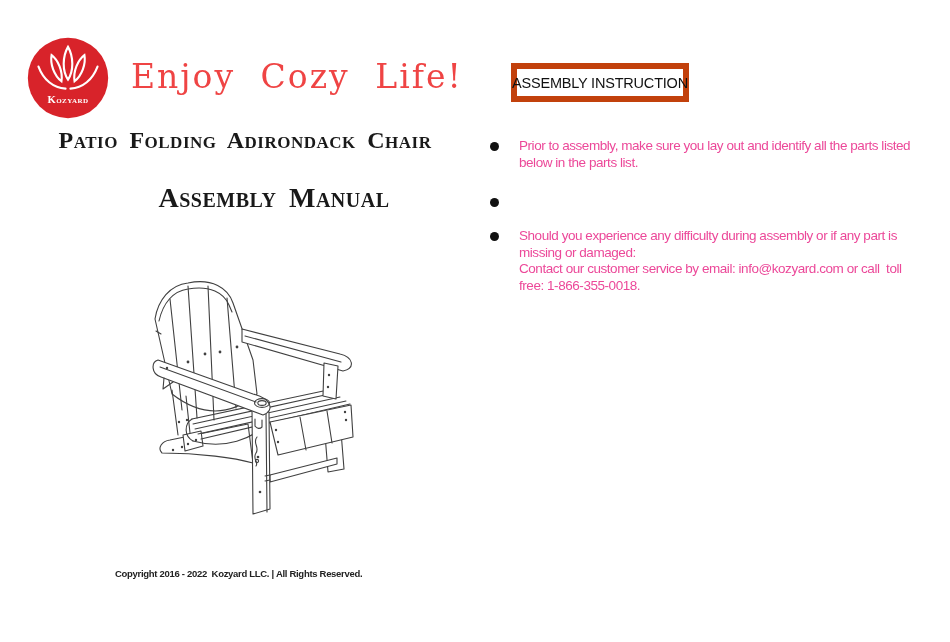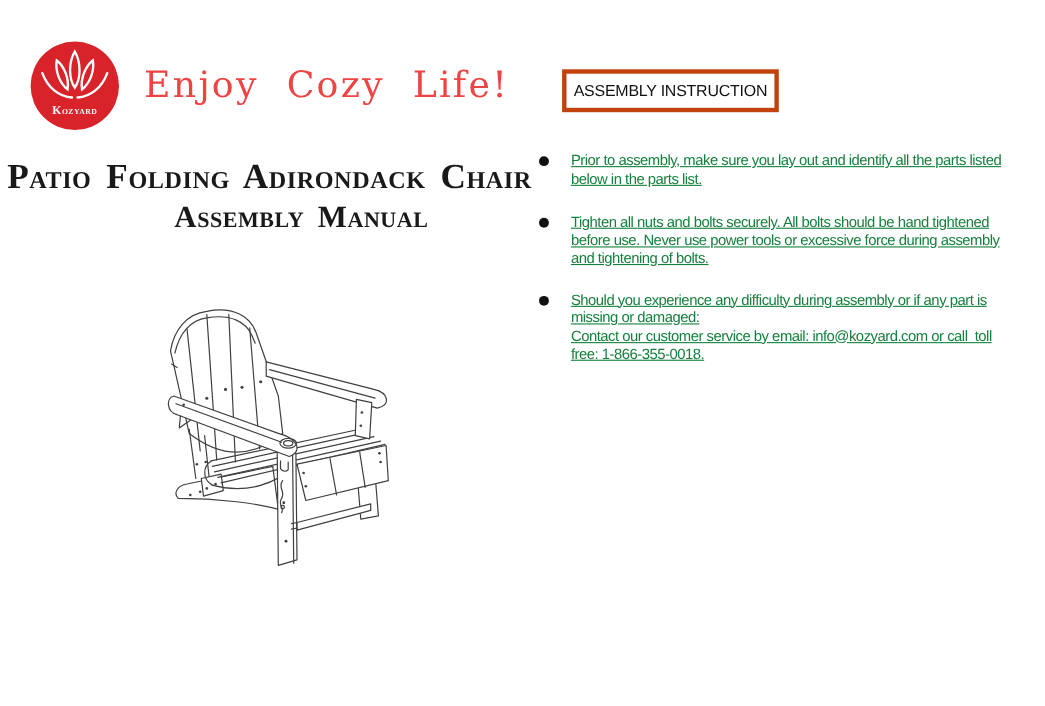--- a/index.html
+++ b/index.html
@@ -47,31 +47,31 @@
     width: 490px;
     text-align: center;
     font-family: "Liberation Serif", serif;
     font-variant: small-caps;
     font-weight: bold;
     color: #191919;
     letter-spacing: 0.5px;
     word-spacing: 5px;
     line-height: 1.05;
   }
-  .title-line1 { top: 144px; font-size: 32px; }
+  .title-line1 { top: 128px; font-size: 24px; }
   .title-line2 { top: 183px; font-size: 28px; margin-left: 29px; }
 
   
   .instruction-box {
     position: absolute;
     left: 511px;
     top: 63px;
-    width: 197px;
+    width: 178px;
     height: 39px;
-    border: 4px solid #c2410c;
+    border: 6px solid #c2410c;
     box-sizing: border-box;
     display: flex;
     align-items: center;
     justify-content: center;
   }
   .instruction-box span {
     font-size: 14.5px;
     letter-spacing: -0.2px;
     color: #111;
     white-space: nowrap;
@@ -100,22 +100,21 @@
     height: 9px;
     margin: 4px 20px 0 0;
     border-radius: 50%;
     background: #111;
   }
   .bullet-text {
     font-size: 13.5px;
     line-height: 16.5px;
     letter-spacing: -0.45px;
     white-space: pre;
-    color: #15803d;
-    text-decoration: underline;
+    color: #ec4899;
   }
 
   
   .chair {
     position: absolute;
     left: 120px;
     top: 272px;
     width: 285px;
     height: 280px;
   }
@@ -159,23 +158,20 @@
   </div>
 
   <ul class="bullets">
     <li>
       <span class="bullet-dot"></span>
       <span class="bullet-text">Prior to assembly, make sure you lay out and identify all the parts listed
 below in the parts list.</span>
     </li>
     <li>
       <span class="bullet-dot"></span>
-      <span class="bullet-text">Tighten all nuts and bolts securely. All bolts should be hand tightened
-before use. Never use power tools or excessive force during assembly
-and tightening of bolts.</span>
     </li>
     <li>
       <span class="bullet-dot"></span>
       <span class="bullet-text">Should you experience any difficulty during assembly or if any part is
 missing or damaged:
 Contact our customer service by email: info@kozyard.com or call  toll
 free: 1-866-355-0018.</span>
     </li>
   </ul>
 
@@ -238,14 +234,15 @@
       <circle cx="225" cy="140" r="1.2"></circle>
         <circle cx="226" cy="148" r="1.2"></circle>
       <circle cx="209" cy="103" r="1.2"></circle>
         <circle cx="208" cy="115" r="1.2"></circle>
       <circle cx="47" cy="96" r="1.2"></circle>
       <circle cx="138" cy="185" r="1.3"></circle>
         <circle cx="140" cy="220" r="1.3"></circle>
     </g>
   </svg>
 
+  <div class="copyright">Copyright 2016 - 2022  Kozyard LLC. | All Rights Reserved.</div>
 
 </div>
 
 </body></html>

